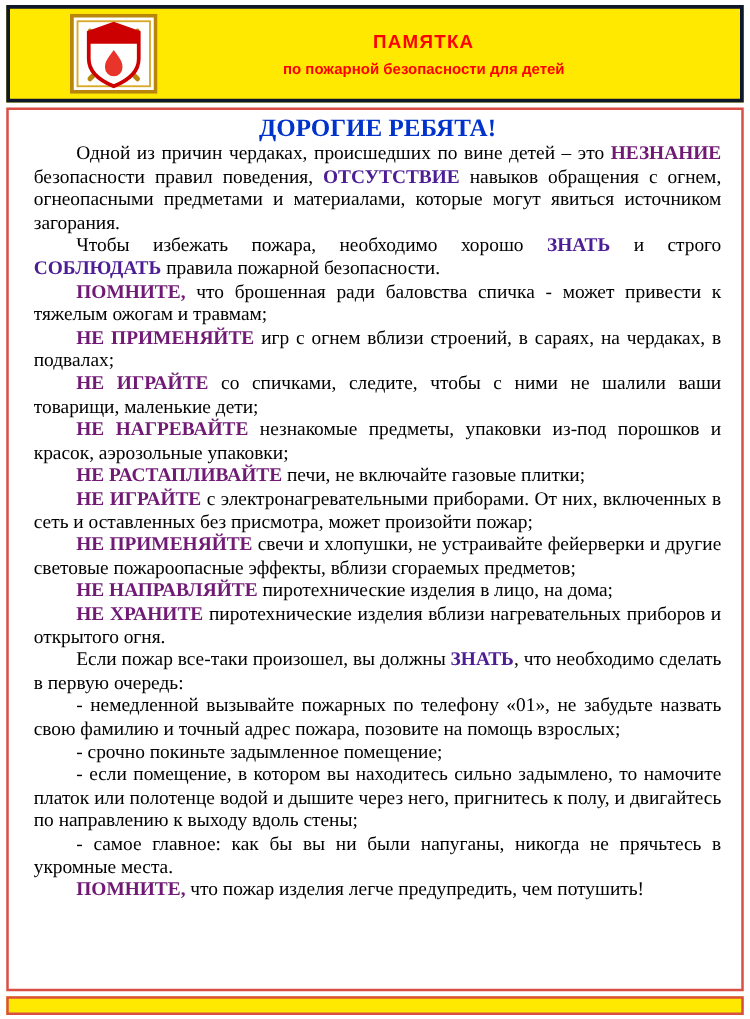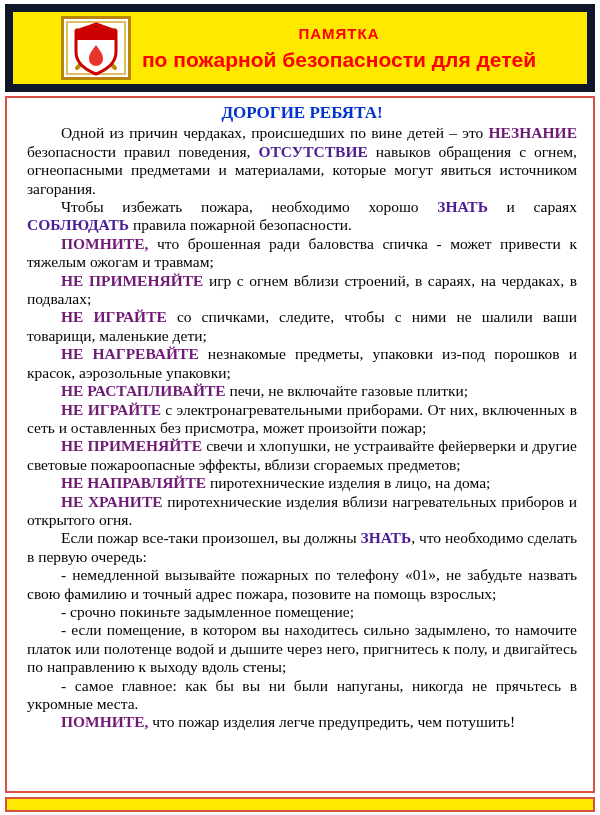--- a/index.html
+++ b/index.html
@@ -10,56 +10,56 @@
     overflow: hidden;
     font-family: "Liberation Serif", serif;
   }
   .page {
     width: 600px; height: 815px;
     padding: 4px 5px 3px 5px;
     display: flex; flex-direction: column;
   }
   .header {
     flex: 0 0 76px;
-    border: 8px solid #0f172a;
+    border: 3px solid #0f172a;
     background: #ffe900;
     display: flex; align-items: center;
     padding: 4px 10px;
   }
   .emblem {
     flex: 0 0 auto;
     width: 70px; height: 64px;
     margin-left: 38px;
   }
   .titles {
     flex: 1;
     text-align: center;
     font-family: "Liberation Sans", sans-serif;
     font-weight: 700;
     color: #ff0000;
     padding-right: 30px;
   }
   .title-1 { font-size: 15px; letter-spacing: 1px; }
-  .title-2 { font-size: 21px; margin-top: 6px; }
+  .title-2 { font-size: 12px; margin-top: 6px; }
   .content {
     flex: 1 1 auto;
     border: 2px solid #d94f43;
     background: #ffffff;
     margin-top: 4px;
     padding: 5px 16px 4px 20px;
     font-size: 15.5px;
     line-height: 18.4px;
     color: #000;
     overflow: hidden;
   }
   .heading {
     text-align: center;
     color: #0033cc;
     font-weight: bold;
-    font-size: 17px;
+    font-size: 20px;
     margin: 1px 0 2px 0;
   }
   .para {
     margin: 0;
     text-indent: 34px;
     text-align: justify;
   }
   .para .normal { color: #000; }
   .para .red   { color: #701a75; font-weight: bold; }
   .para .green { color: #4c1d95; font-weight: bold; }
@@ -92,21 +92,21 @@
     <div class="titles">
       <div class="title-1">ПАМЯТКА</div>
       <div class="title-2">по пожарной безопасности для детей</div>
     </div>
   </div>
 
   <div class="content">
     <div class="heading">ДОРОГИЕ РЕБЯТА!</div>
     <div>
         <p class="para"><span class="normal">Одной из причин чердаках, происшедших по вине детей – это </span><span class="red">НЕЗНАНИЕ</span><span class="normal"> безопасности правил поведения, </span><span class="green">ОТСУТСТВИЕ</span><span class="normal"> навыков обращения с огнем, огнеопасными предметами и материалами, которые могут явиться источником загорания.</span></p>
-        <p class="para"><span class="normal">Чтобы избежать пожара, необходимо хорошо </span><span class="green">ЗНАТЬ</span><span class="normal"> и сараях </span><span class="green">СОБЛЮДАТЬ</span><span class="normal"> правила пожарной безопасности.</span></p>
+        <p class="para"><span class="normal">Чтобы избежать пожара, необходимо хорошо </span><span class="green">ЗНАТЬ</span><span class="normal"> и строго </span><span class="green">СОБЛЮДАТЬ</span><span class="normal"> правила пожарной безопасности.</span></p>
         <p class="para"><span class="red">ПОМНИТЕ,</span><span class="normal"> что брошенная ради баловства спичка - может привести к тяжелым ожогам и травмам;</span></p>
         <p class="para"><span class="red">НЕ ПРИМЕНЯЙТЕ</span><span class="normal"> игр с огнем вблизи строений, в сараях, на чердаках, в подвалах;</span></p>
         <p class="para"><span class="red">НЕ ИГРАЙТЕ</span><span class="normal"> со спичками, следите, чтобы с ними не шалили ваши товарищи, маленькие дети;</span></p>
         <p class="para"><span class="red">НЕ НАГРЕВАЙТЕ</span><span class="normal"> незнакомые предметы, упаковки из-под порошков и красок, аэрозольные упаковки;</span></p>
         <p class="para"><span class="red">НЕ РАСТАПЛИВАЙТЕ</span><span class="normal"> печи, не включайте газовые плитки;</span></p>
         <p class="para"><span class="red">НЕ ИГРАЙТЕ</span><span class="normal"> с электронагревательными приборами. От них, включенных в сеть и оставленных без  присмотра, может произойти пожар;</span></p>
         <p class="para"><span class="red">НЕ ПРИМЕНЯЙТЕ</span><span class="normal"> свечи и хлопушки, не устраивайте фейерверки и другие световые пожароопасные эффекты, вблизи сгораемых предметов;</span></p>
         <p class="para"><span class="red">НЕ НАПРАВЛЯЙТЕ</span><span class="normal"> пиротехнические изделия в лицо, на дома;</span></p>
         <p class="para"><span class="red">НЕ ХРАНИТЕ</span><span class="normal"> пиротехнические изделия вблизи нагревательных приборов и открытого огня.</span></p>
         <p class="para"><span class="normal">Если пожар все-таки произошел, вы должны </span><span class="green">ЗНАТЬ</span><span class="normal">, что необходимо сделать в первую очередь:</span></p>

